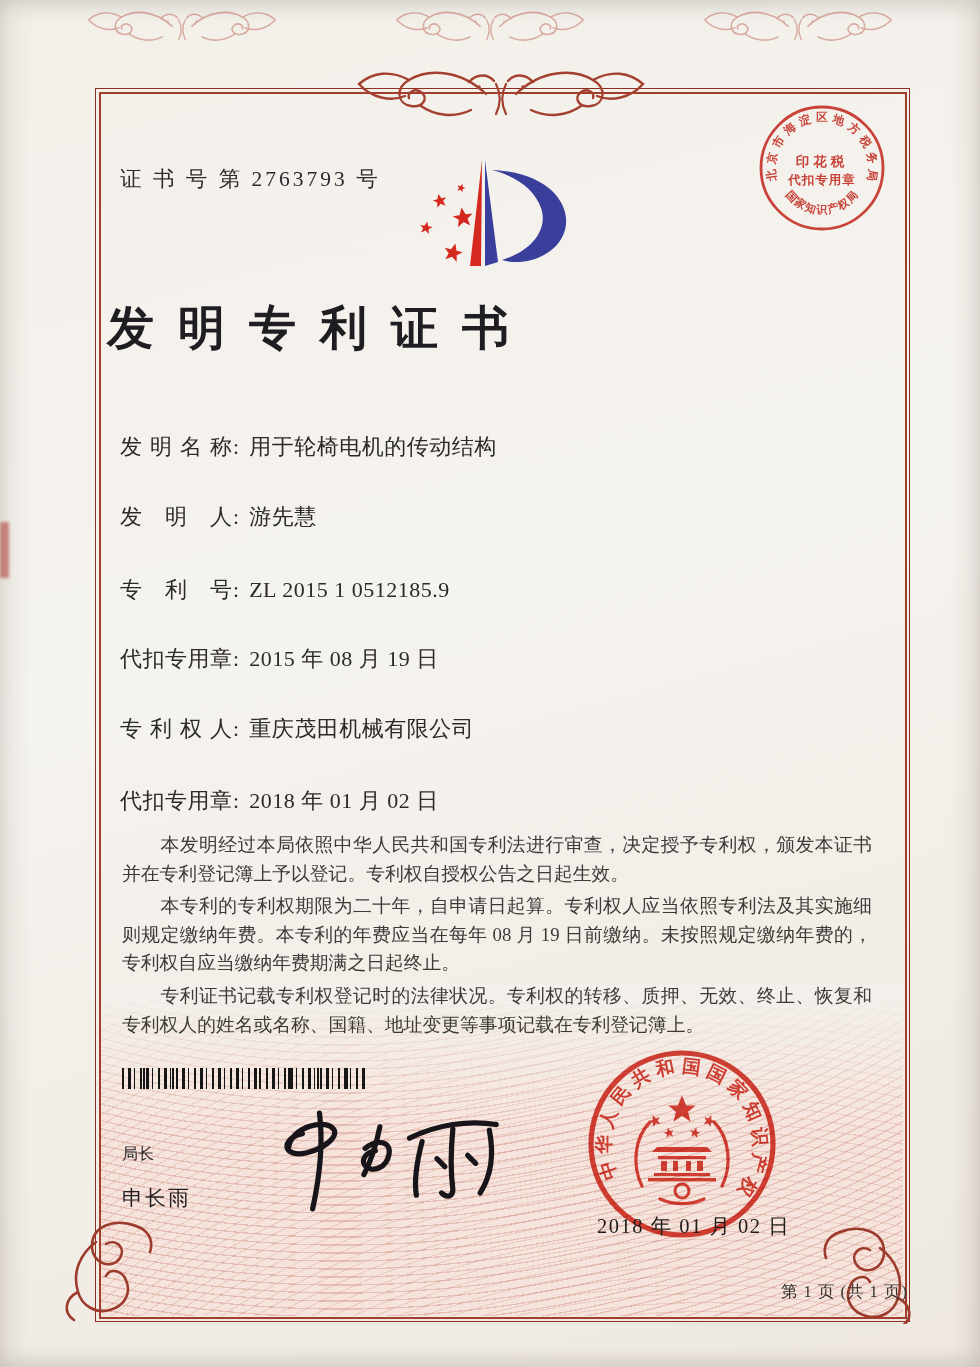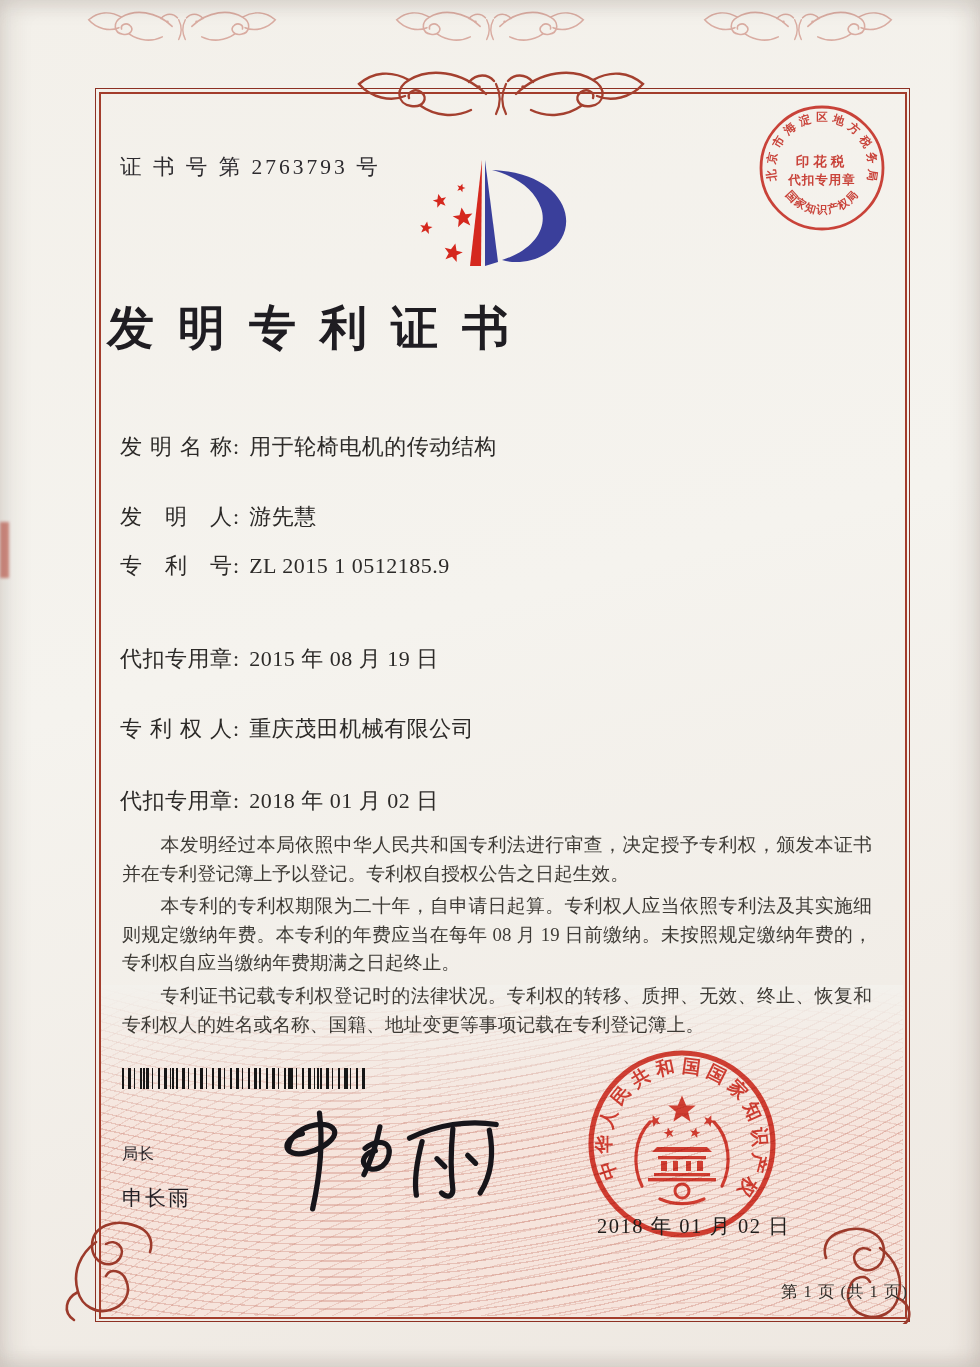--- a/index.html
+++ b/index.html
@@ -20,21 +20,21 @@
        linear-gradient(to bottom,#f3f1ec 0px,rgba(243,241,236,0) 150px),
        repeating-radial-gradient(circle at 30% -260%, rgba(199,119,104,.34) 0 1.3px, rgba(0,0,0,0) 1.3px 8px),
        repeating-radial-gradient(circle at 75% 330%, rgba(199,119,104,.22) 0 1.2px, rgba(0,0,0,0) 1.2px 9px),
        #f6e4dc;}
 
   .top-band{position:absolute;left:32px;top:4px;width:916px;height:46px;z-index:0;opacity:.5;color:#c06a5b;display:flex;justify-content:space-between;}
   .ornament-top{position:absolute;left:351px;top:56px;width:300px;height:72px;z-index:3;color:#a4402f;}
   .corner-bl{position:absolute;left:52px;top:1220px;width:112px;height:104px;z-index:3;color:#9c3a2b;}
   .corner-br{position:absolute;left:812px;top:1226px;width:112px;height:98px;z-index:3;color:#9c3a2b;transform:scaleX(-1);}
 
-  .certno{position:absolute;left:120px;top:152px;font-size:21.5px;letter-spacing:3px;color:#2c2a2e;z-index:4;}
+  .certno{position:absolute;left:120px;top:164px;font-size:21.5px;letter-spacing:3px;color:#2c2a2e;z-index:4;}
   .logo{position:absolute;left:408px;top:146px;width:186px;height:144px;z-index:4;}
   .title{position:absolute;left:95px;top:297px;width:945px;text-align:left;font-size:47px;font-weight:600;
          letter-spacing:24px;padding-left:12px;box-sizing:border-box;color:#1f1d22;z-index:4;}
 
   .frow{position:absolute;left:120px;display:flex;align-items:center;font-size:22px;color:#2c2a28;z-index:4;}
   .flabel{display:inline-block;width:112px;text-align:justify;text-align-last:justify;}
   .fcolon{margin:0 10px 0 1px;}
   .fvalue{letter-spacing:.5px;}
 
   .bodytext{position:absolute;left:118px;top:827px;width:758px;z-index:4;color:#3d3a35;
@@ -135,21 +135,21 @@
   <div class="frow" style="top:432px">
     <span class="flabel">发明名称</span>
       <span class="fcolon">:</span>
       <span class="fvalue">用于轮椅电机的传动结构</span>
   </div>
   <div class="frow" style="top:502px">
     <span class="flabel">发明人</span>
       <span class="fcolon">:</span>
       <span class="fvalue">游先慧</span>
   </div>
-  <div class="frow" style="top:551px">
+  <div class="frow" style="top:575px">
     <span class="flabel">专利号</span>
       <span class="fcolon">:</span>
       <span class="fvalue">ZL 2015 1 0512185.9</span>
   </div>
   <div class="frow" style="top:644px">
     <span class="flabel">代扣专用章</span>
       <span class="fcolon">:</span>
       <span class="fvalue">2015 年 08 月 19 日</span>
   </div>
   <div class="frow" style="top:714px">

